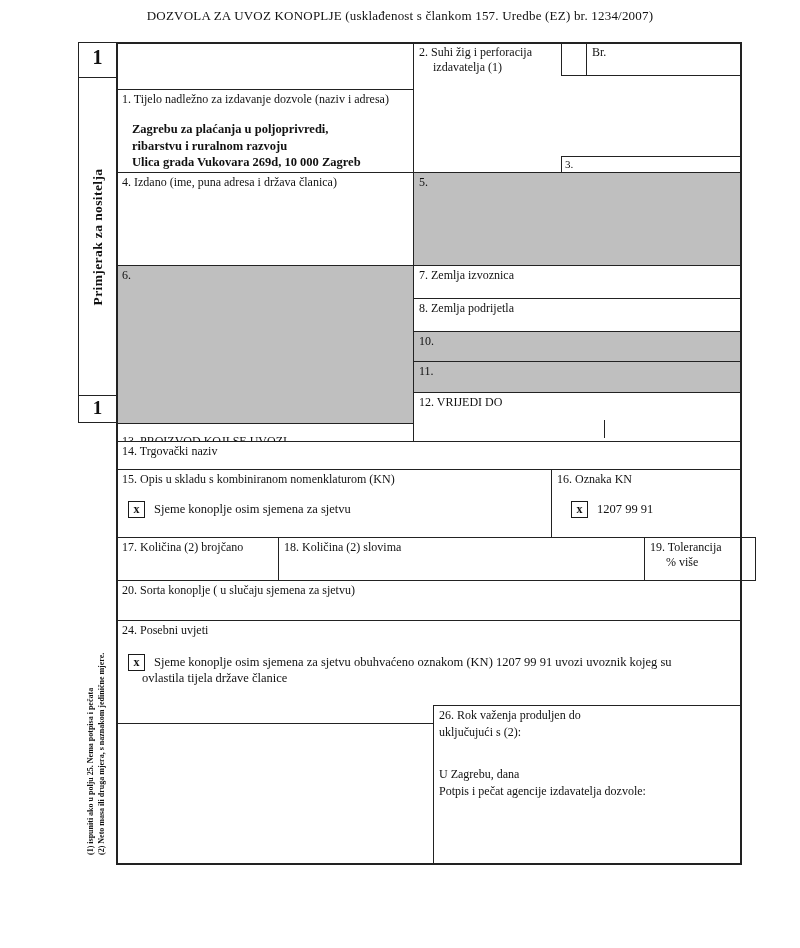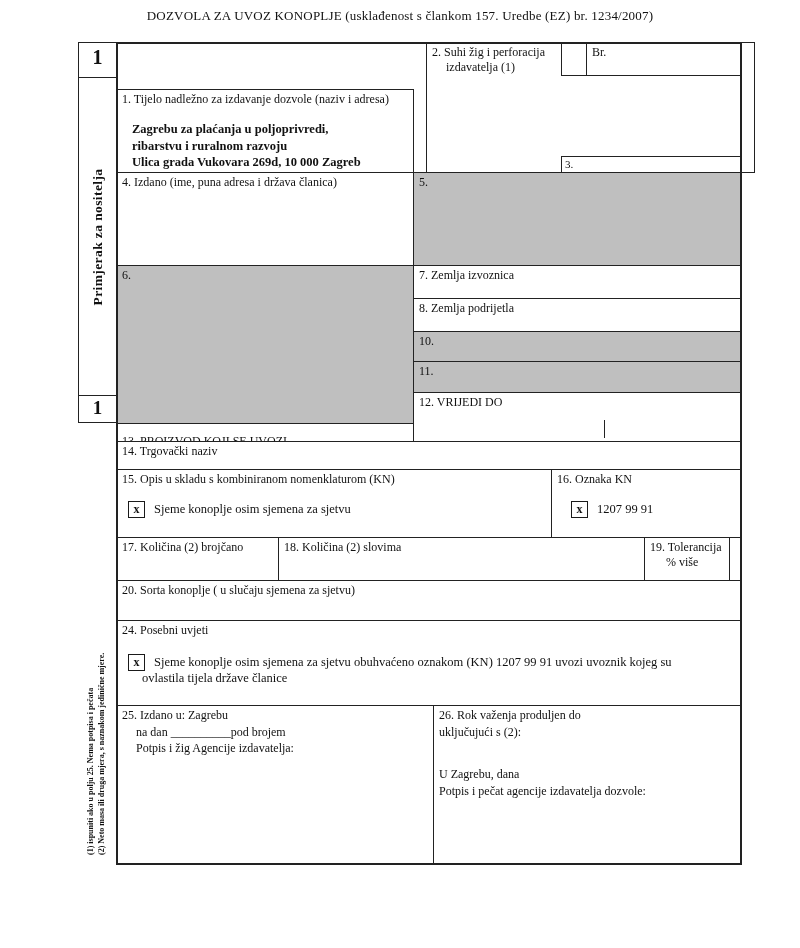--- a/index.html
+++ b/index.html
@@ -62,21 +62,21 @@
 
   <div class="cell" style="left:116px; top:42px; width:298px; height:131px;margin-top:47px;">
     <span style="display:block; width:278px;">1. Tijelo nadležno za izdavanje dozvole (naziv i adresa)</span>
     <div class="agency">
       <div>Zagrebu za plaćanja u poljoprivredi,</div>
       <div>ribarstvu i ruralnom razvoju</div>
       <div>Ulica grada Vukovara 269d, 10 000 Zagreb</div>
     </div>
   </div>
 
-  <div class="cell" style="left:413px; top:42px; width:329px; height:131px;margin-left:13px;">
+  <div class="cell" style="left:413px; top:42px; width:329px; height:131px;">
     <span class="hang" style="width:132px;">2.  Suhi žig i perforacija izdavatelja (1)</span>
   </div>
   <div class="cell" style="left:561px; top:42px; width:26px; height:34px;"></div>
   <div class="cell" style="left:586px; top:42px; width:156px; height:34px;">
     <span>Br.</span>
   </div>
   <div class="cell small3" style="left:561px; top:156px; width:181px; height:17px;">
     <span>3.</span>
   </div>
 
@@ -129,43 +129,38 @@
       <span class="opttext">1207 99 91</span>
     </div>
   </div>
 
   <div class="cell" style="left:116px; top:537px; width:163px; height:44px;">
     <span>17. Količina (2) brojčano</span>
   </div>
   <div class="cell" style="left:278px; top:537px; width:432px; height:44px;">
     <span>18. Količina (2) slovima</span>
   </div>
-  <div class="cell" style="left:644px; top:537px; width:86px; height:44px;">
+  <div class="cell" style="left:644px; top:537px; width:112px; height:44px;">
     <div>19. Tolerancija</div>
     <div class="tol2">% više</div>
   </div>
 
   <div class="cell" style="left:116px; top:580px; width:626px; height:41px;">
     <span>20. Sorta konoplje ( u slučaju sjemena za sjetvu)</span>
   </div>
 
   <div class="cell" style="left:116px; top:620px; width:626px; height:104px;">
     <span>24. Posebni uvjeti</span>
     <div class="optrow" style="margin-top:16px;">
       <span class="checkbox">x</span>
       <span class="opttext">Sjeme konoplje osim sjemena za sjetvu obuhvaćeno oznakom (KN) 1207 99 91 uvozi uvoznik kojeg su</span>
     </div>
     <div class="opttext indent" style="margin-left:6px;">ovlastila tijela države članice</div>
   </div>
 
-  <div class="cell" style="left:116px; top:705px; width:318px; height:160px;">
-    <div class="line">25. Izdano u: Zagrebu</div>
-    <div class="line indent">na dan __________pod brojem</div>
-    <div class="line indent">Potpis i žig Agencije izdavatelja:</div>
-  </div>
   <div class="cell" style="left:433px; top:705px; width:309px; height:160px;">
     <div class="line">26. Rok važenja produljen do</div>
     <div class="line">uključujući s (2):</div>
     <div class="gap"></div>
     <div class="line">U Zagrebu, dana</div>
     <div class="line">Potpis i pečat agencije izdavatelja dozvole:</div>
   </div>
 
   <div class="outline" style="left:116px; top:42px; width:626px; height:823px;"></div>
 

